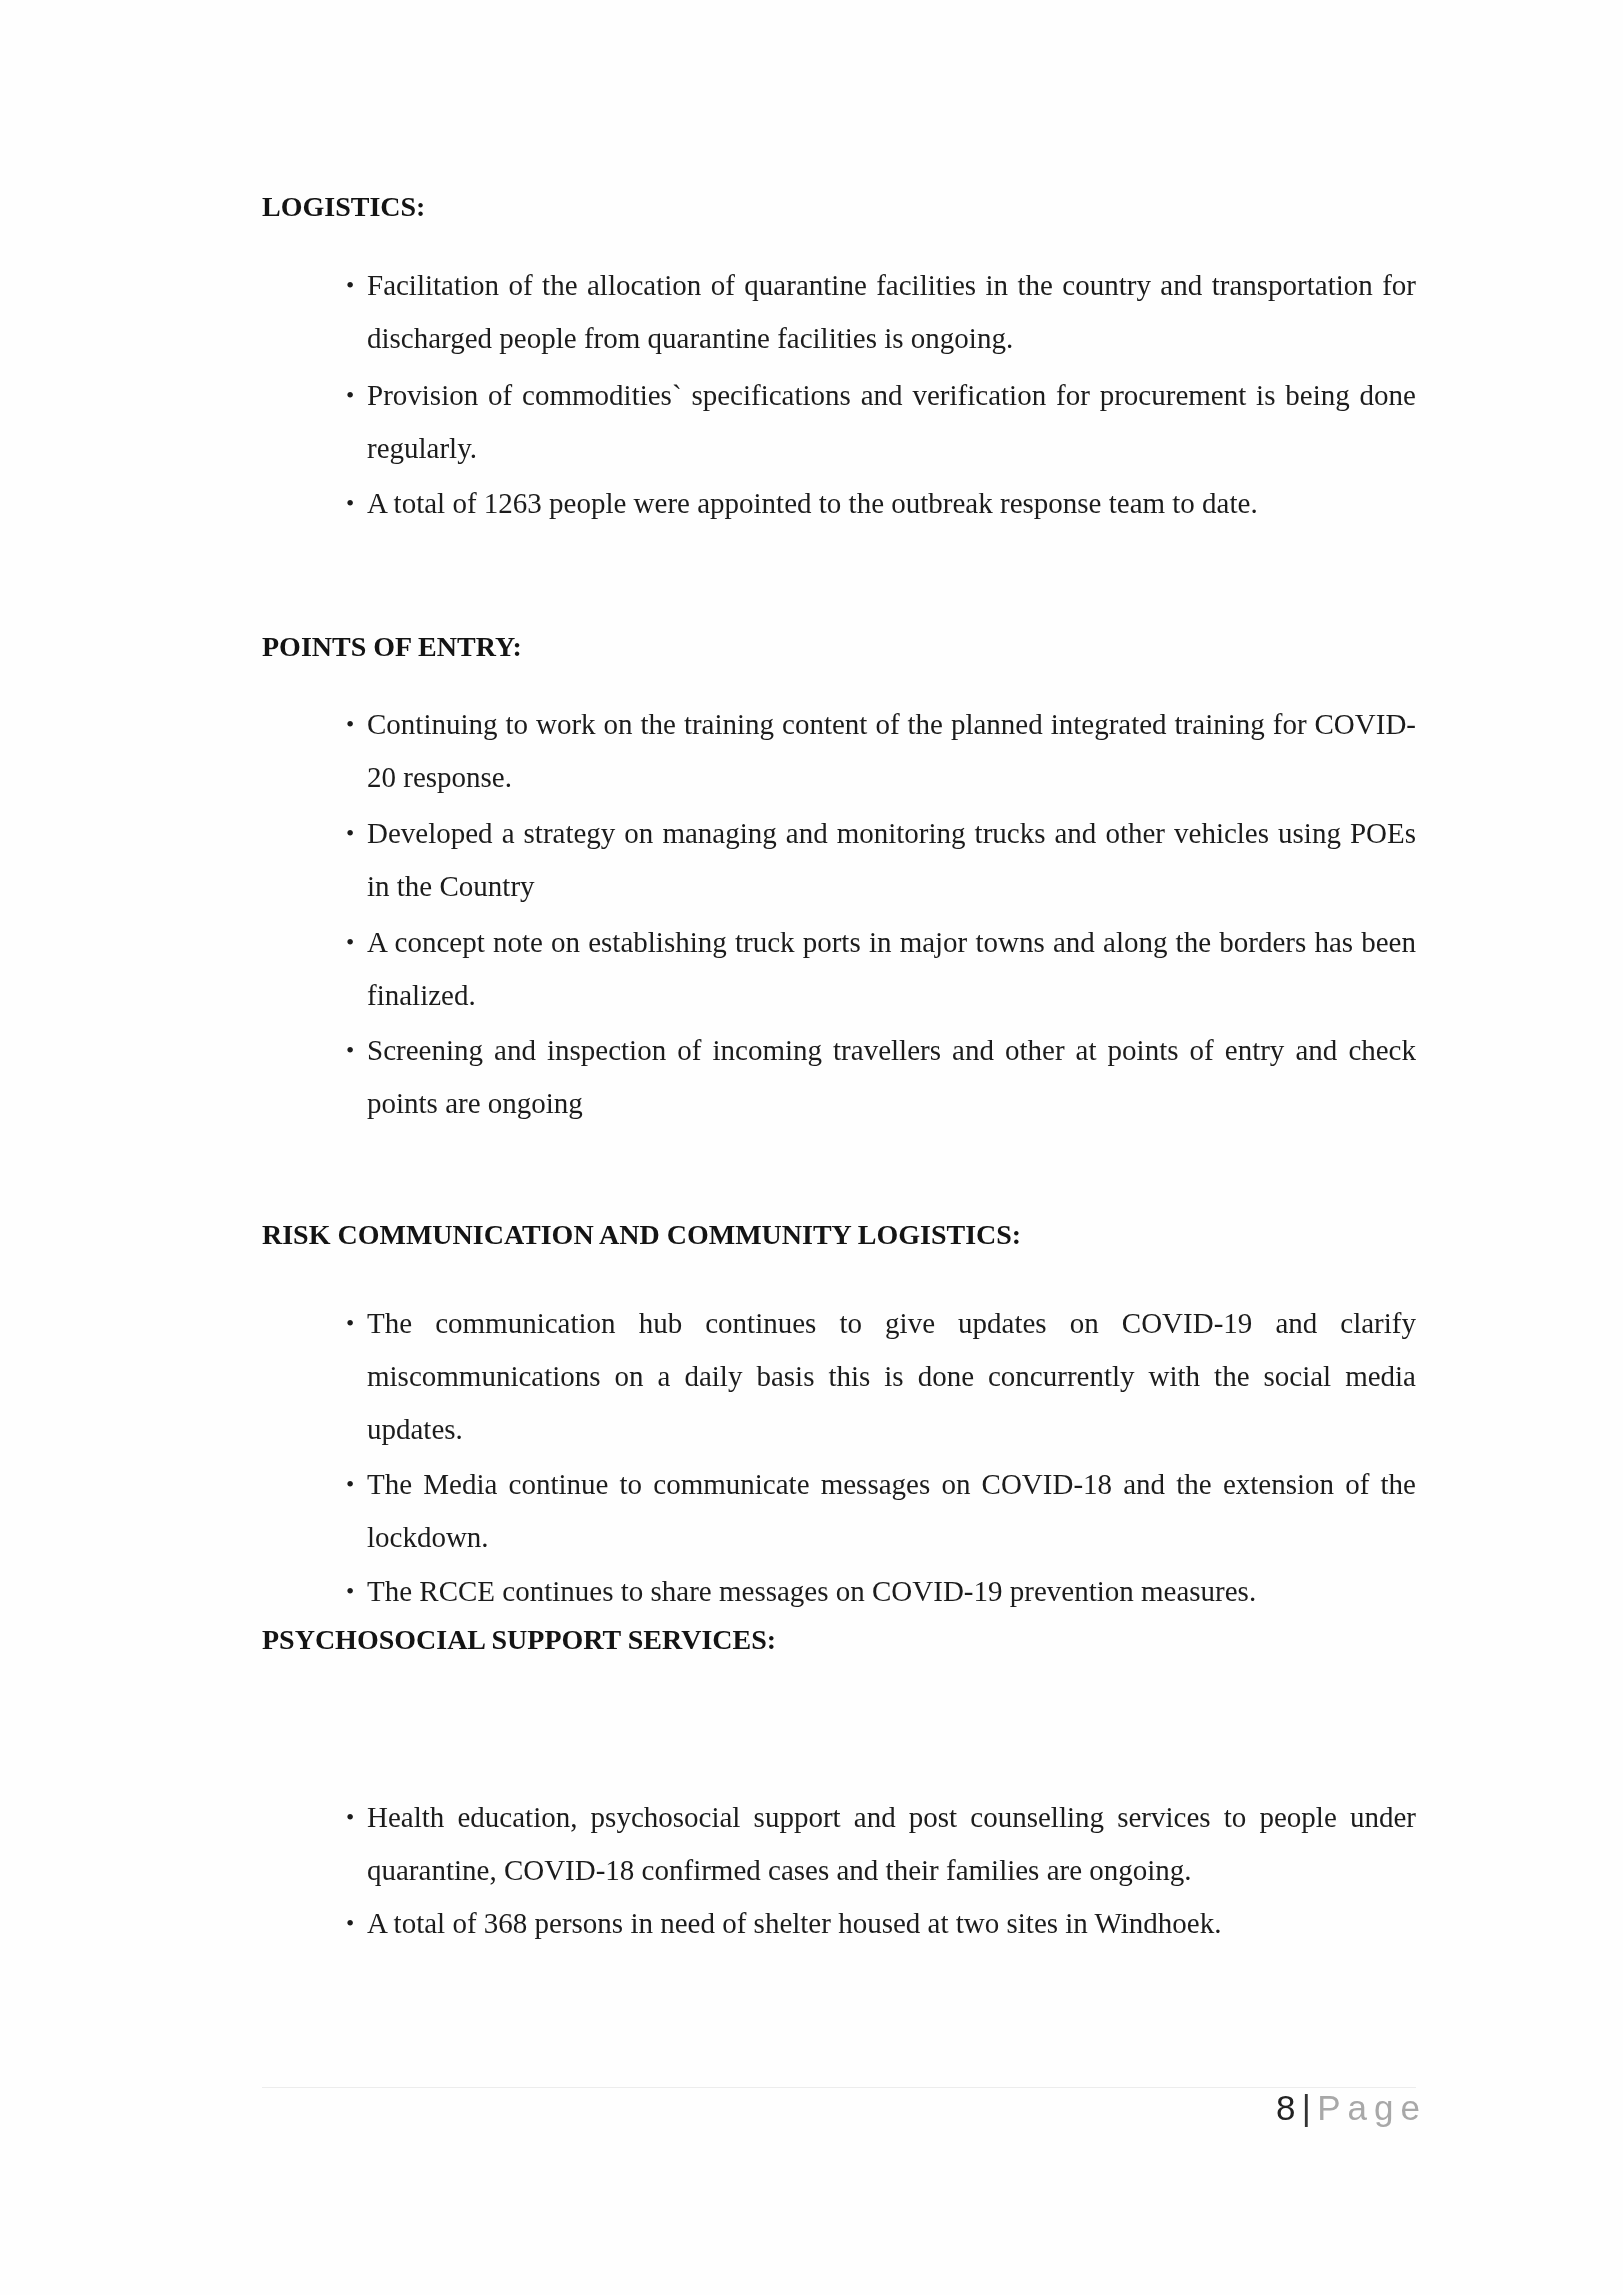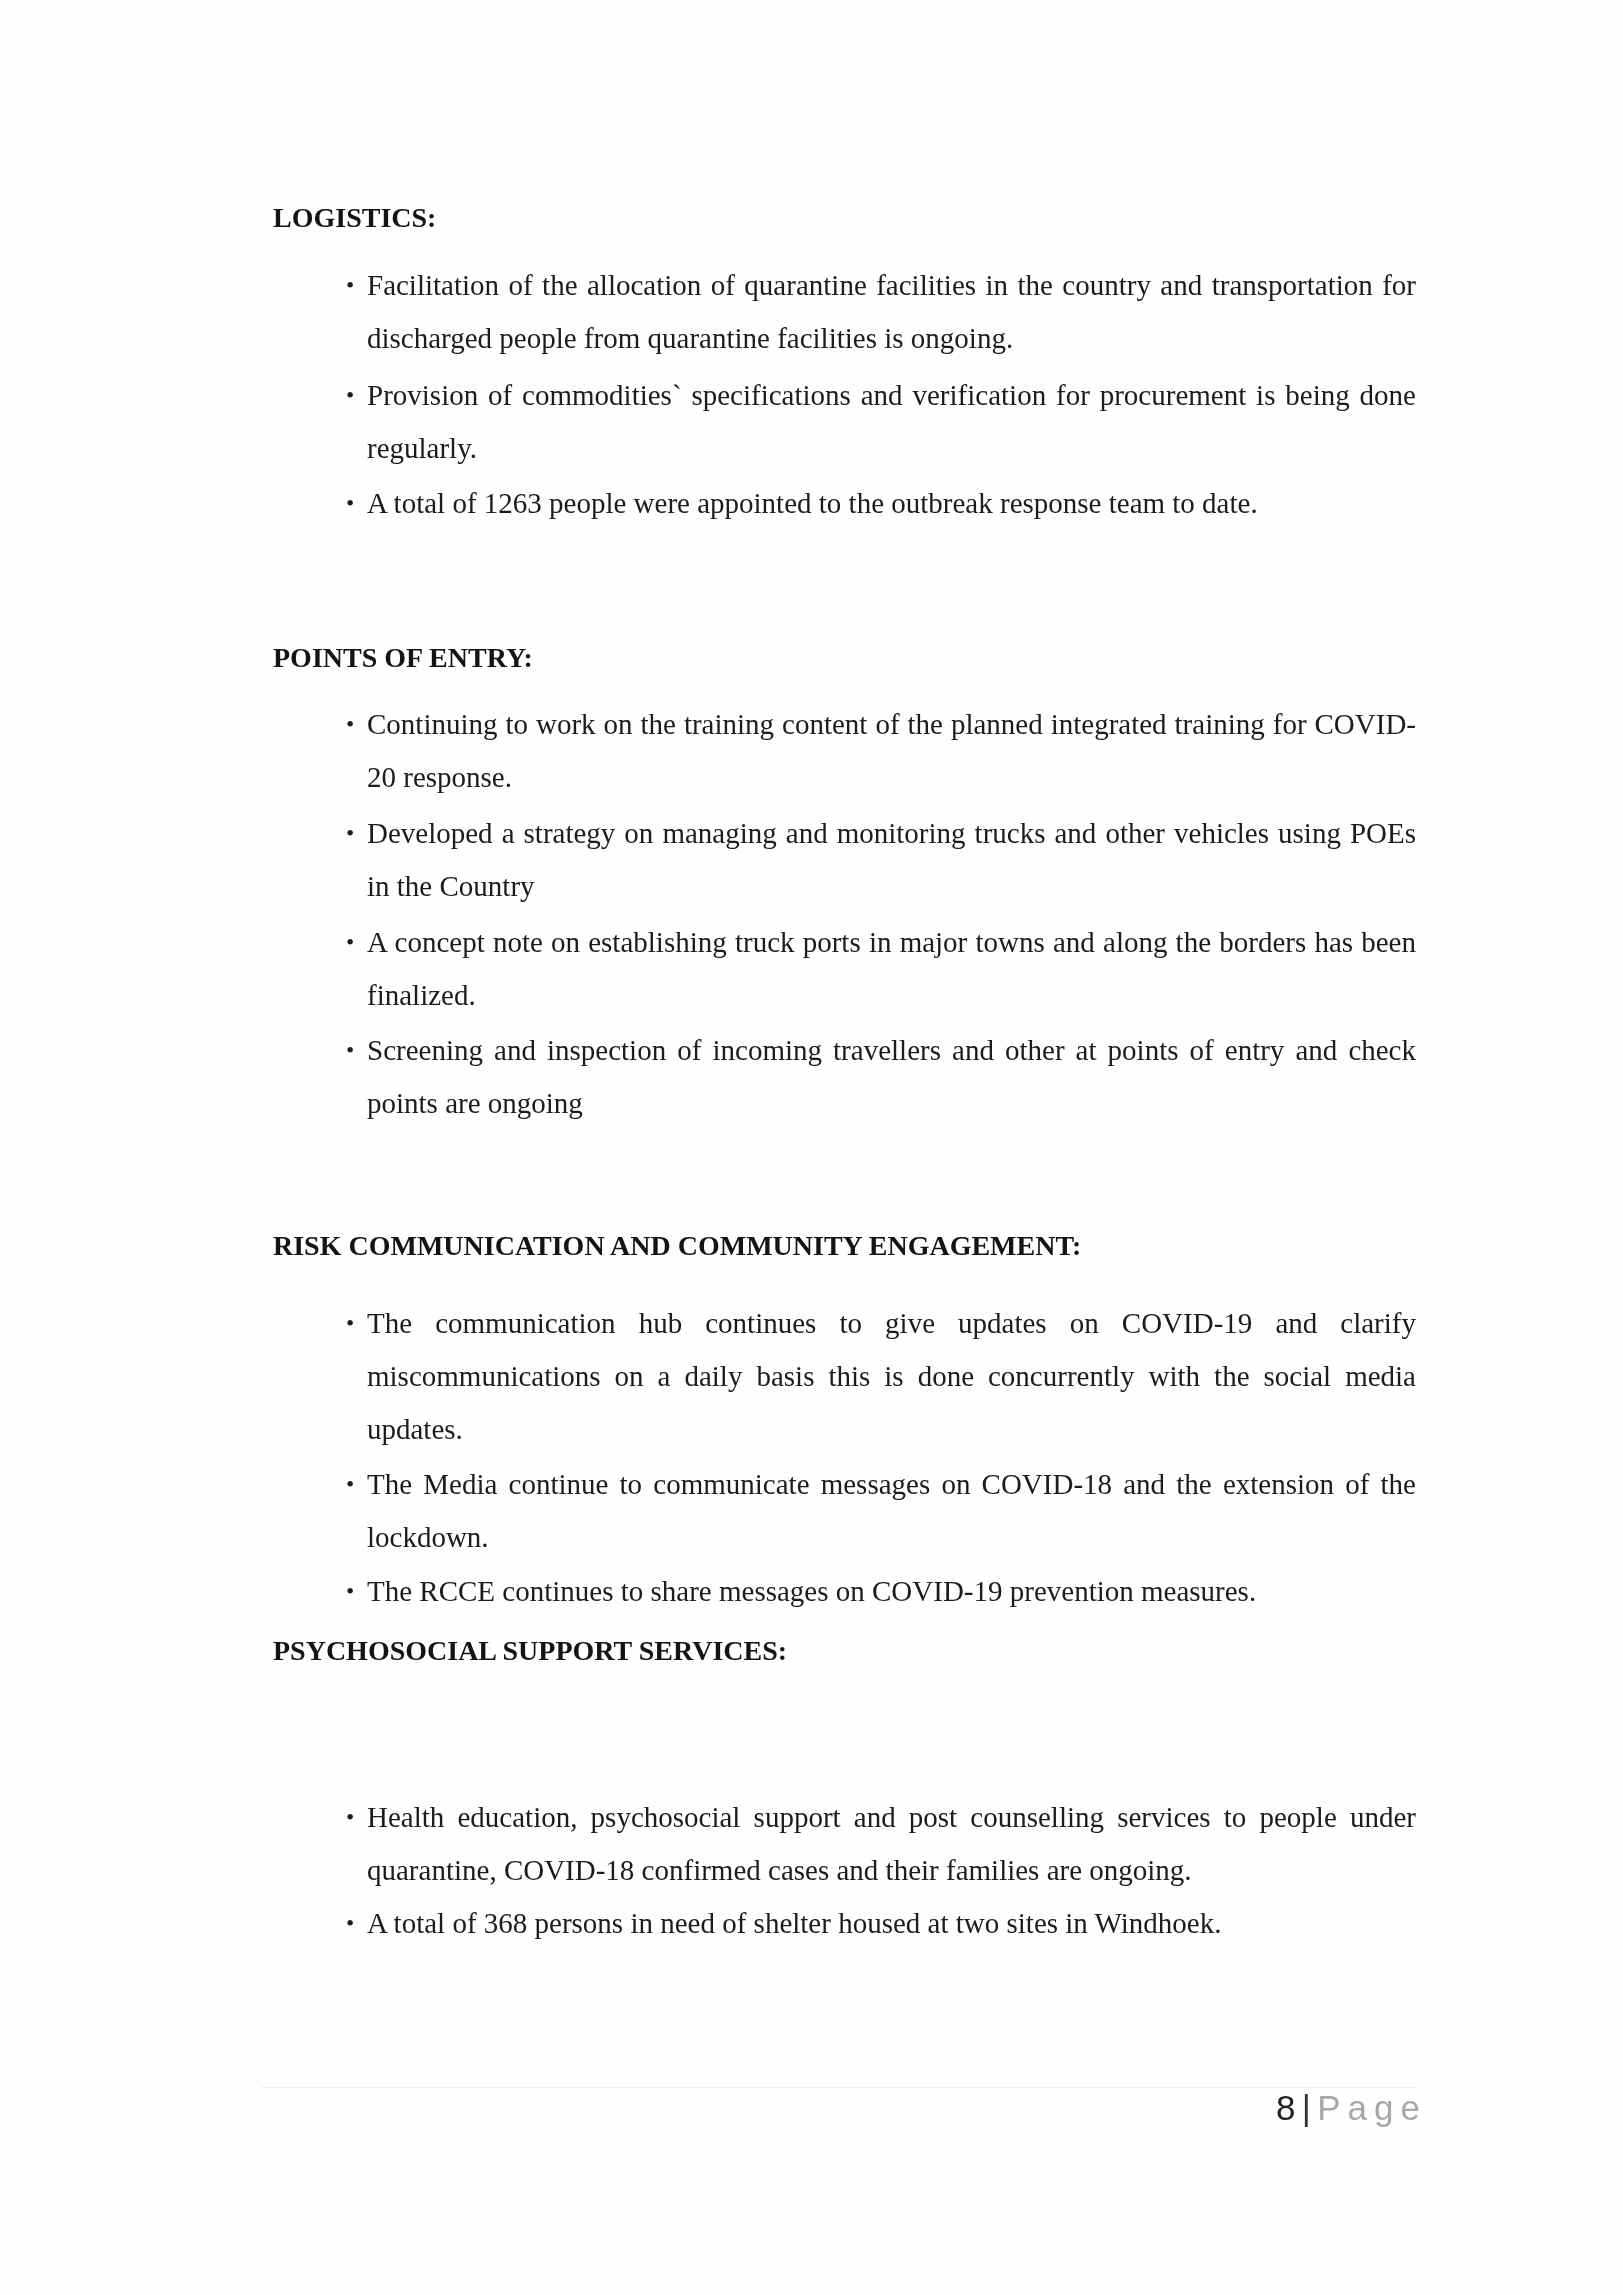--- a/index.html
+++ b/index.html
@@ -2,21 +2,21 @@
 <html style="font-size:12.6px"><head>
 <meta charset="utf-8">
 <style>
   html, body { margin:0; padding:0; }
   body {
     width:1623px; height:2295px; background:#fefefe; position:relative;
     font-family:"Liberation Serif", serif; color:#1c1c1c; overflow:hidden;
   }
   .heading {
     position:absolute; left:262px; font-weight:bold; font-size:28px;
-    line-height:31px; margin:11px; color:#141414;
+    line-height:31px; margin:0; color:#141414;
   }
   .bullet-item {
     position:absolute; left:346px; width:1070px; font-size:29px;
     line-height:53px;
   }
   .bullet-item .dot {
     position:absolute; left:0; top:0; width:31px; text-align:left; font-size:23.6px;
   }
   .bullet-item .text {
     display:block; margin-left:21px; text-align:justify; text-align-last:left;
@@ -59,21 +59,21 @@
 </div>
 <div class="bullet-item" style="top:916px">
   <span class="dot">•</span>
   <span class="text">A concept note on establishing truck ports in major towns and along the borders has been finalized.</span>
 </div>
 <div class="bullet-item" style="top:1024px">
   <span class="dot">•</span>
   <span class="text">Screening and inspection of incoming travellers and other at points of entry and check points are ongoing</span>
 </div>
 
-<h2 class="heading" style="top:1219px">RISK COMMUNICATION AND COMMUNITY ENGAGEMENT:</h2>
+<h2 class="heading" style="top:1219px">RISK COMMUNICATION AND COMMUNITY LOGISTICS:</h2>
 <div class="bullet-item" style="top:1297px">
   <span class="dot">•</span>
   <span class="text">The communication hub continues to give updates on COVID-19 and clarify miscommunications on a daily basis this is done concurrently with the social media updates.</span>
 </div>
 <div class="bullet-item" style="top:1458px">
   <span class="dot">•</span>
   <span class="text">The Media continue to communicate messages on COVID-18 and the extension of the lockdown.</span>
 </div>
 <div class="bullet-item" style="top:1565px">
   <span class="dot">•</span>

